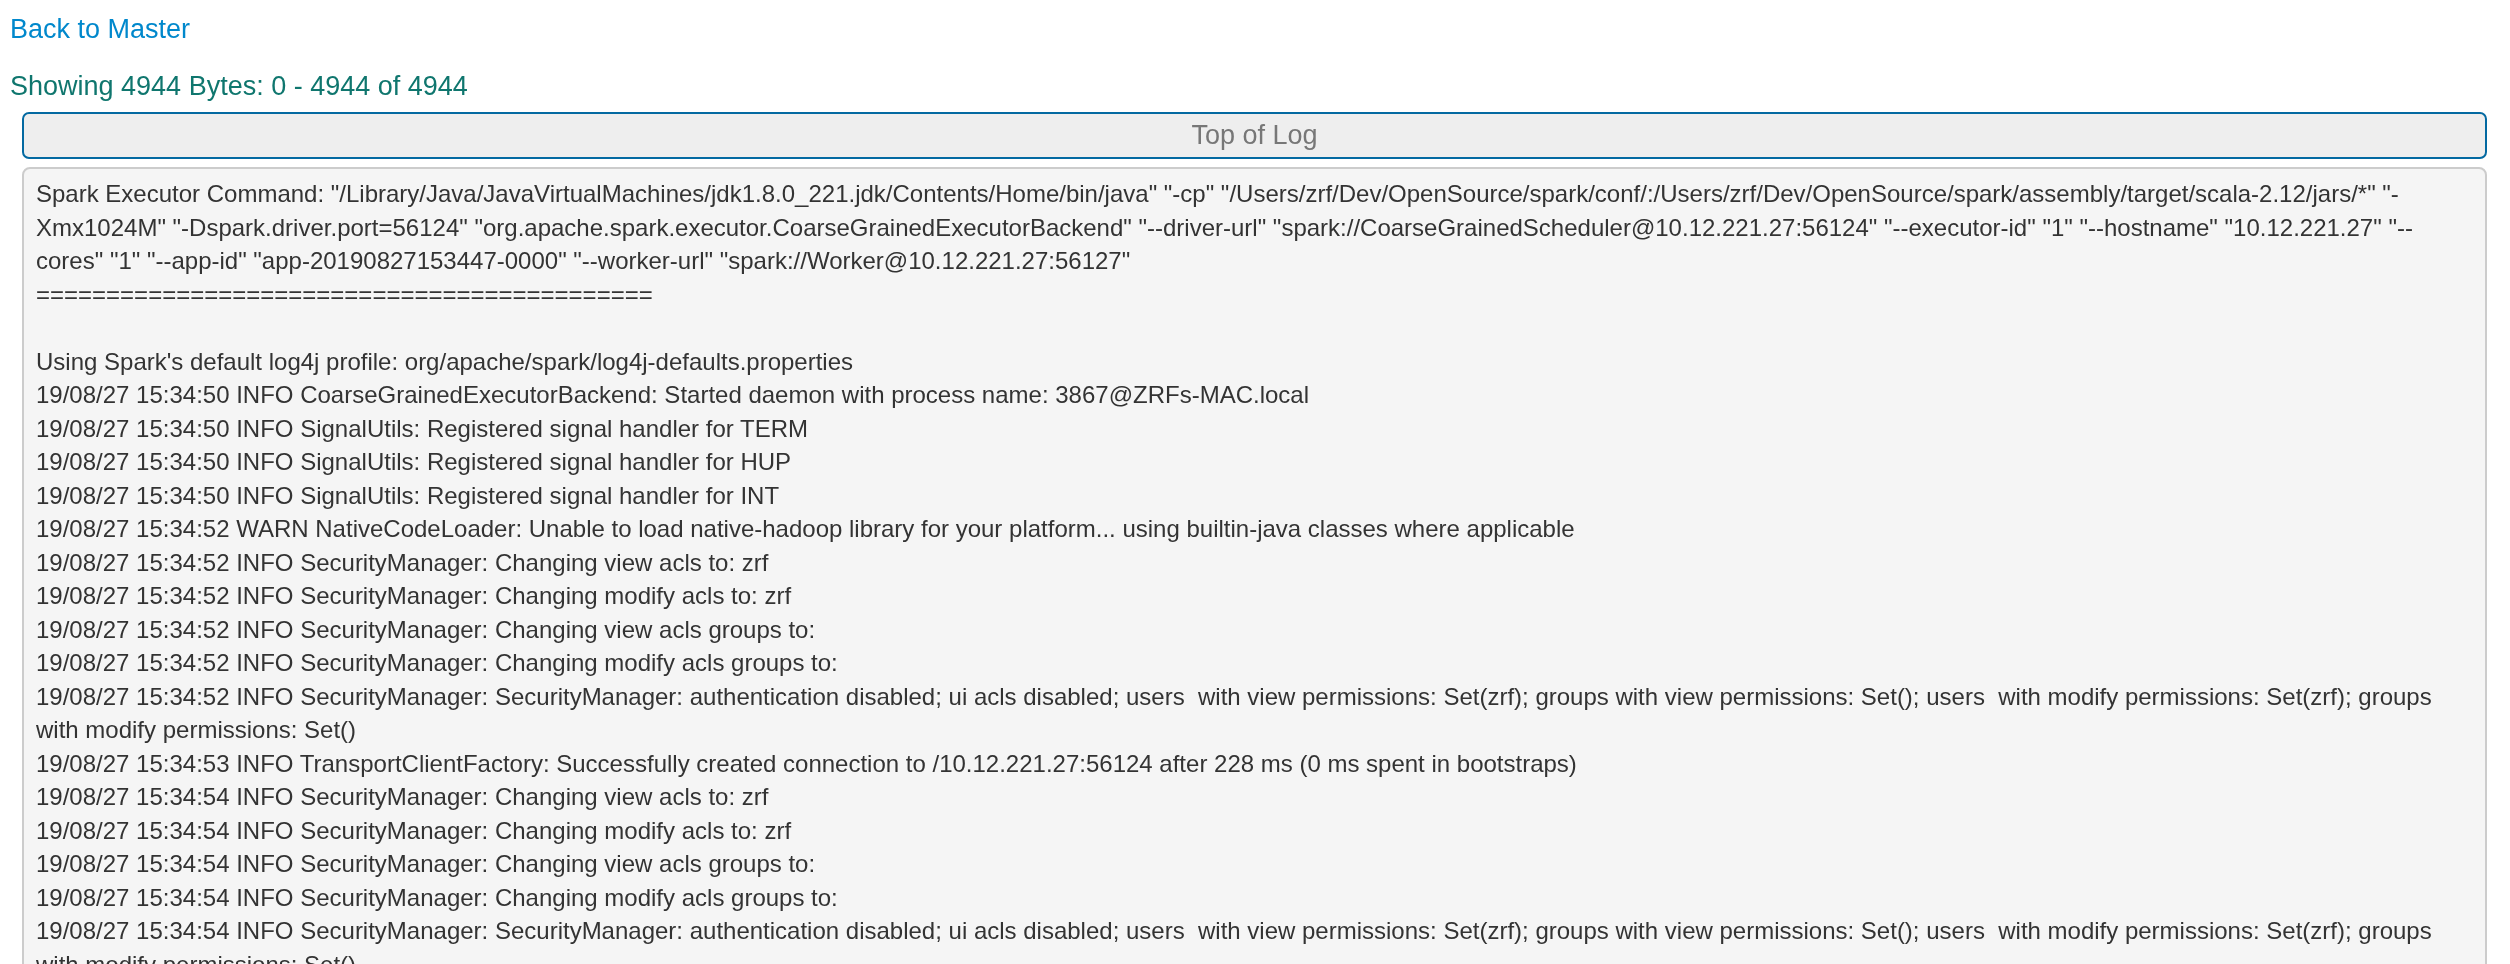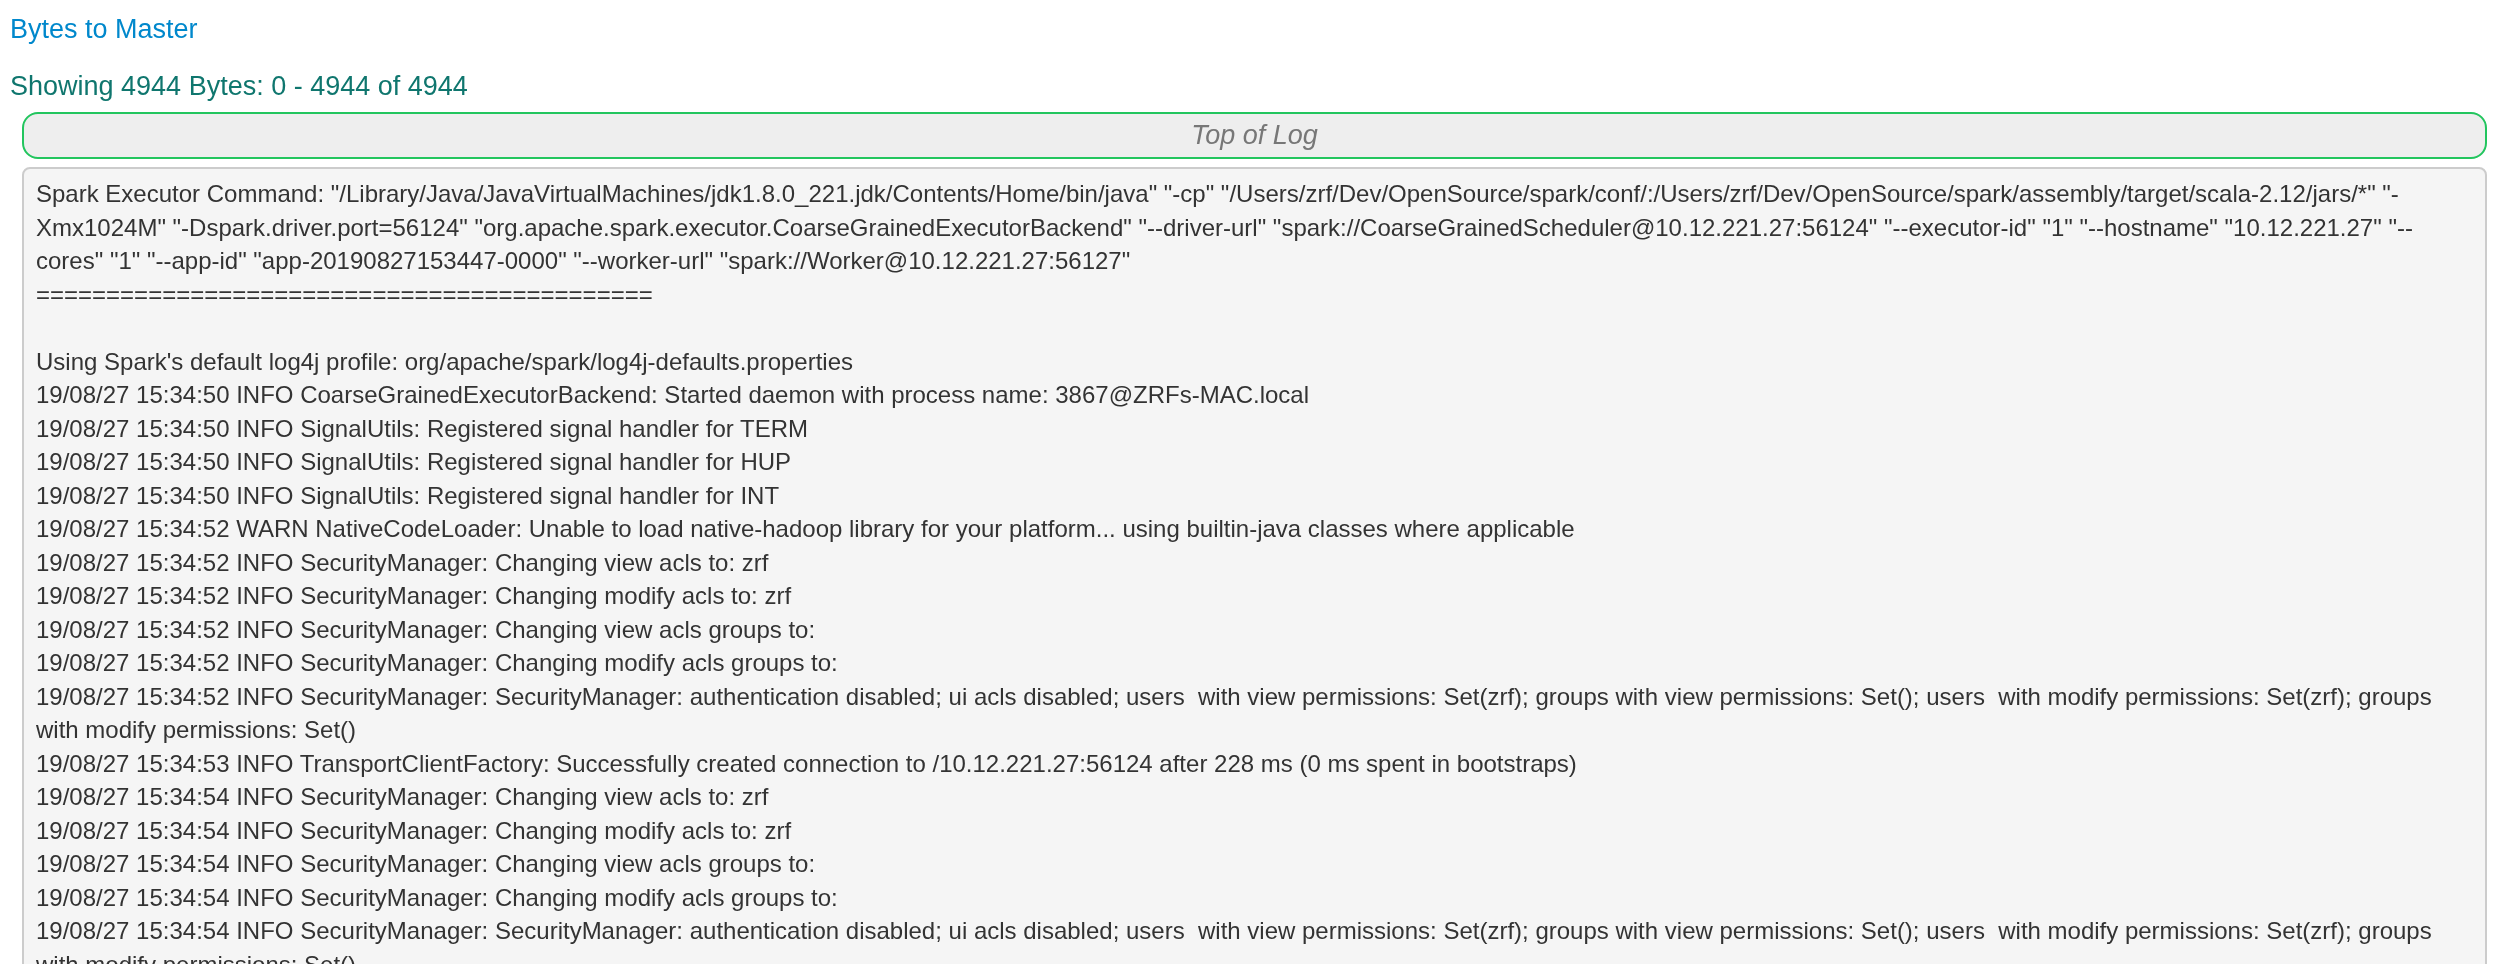--- a/index.html
+++ b/index.html
@@ -28,31 +28,30 @@
   .byte-info {
     margin: 26px 0 10px 10px;
     font-size: 27px;
     line-height: 31px;
     color: #0f766e;
   }
   .log-header-bar {
     margin: 0 23px 0 22px;
     height: 47px;
     background: #eeeeee;
-    border: 2px solid #22c55e;
-    border-radius: 16px;
+    border: 2px solid #0369a1;
+    border-radius: 7px;
     box-sizing: border-box;
     display: flex;
     align-items: center;
     justify-content: center;
     font-size: 27px;
     color: #777777;
     cursor: pointer;
     user-select: none;
-    font-style: italic;
   }
   .log-box {
     margin: 8px 23px 0 22px;
     min-height: 1300px;
     background: #f5f5f5;
     border: 2px solid #cccccc;
     border-radius: 8px;
     box-sizing: border-box;
     padding: 8px 12px;
     font-family: "Liberation Sans", "DejaVu Sans", sans-serif;
@@ -60,21 +59,21 @@
     line-height: 33.5px;
     color: #333333;
     white-space: pre-wrap;
     overflow-wrap: break-word;
     word-wrap: break-word;
   }
 </style>
 </head>
 <body>
 
-<a class="back-link">Bytes to Master</a>
+<a class="back-link">Back to Master</a>
 
 <div class="byte-info">Showing 4944 Bytes: 0 - 4944 of 4944</div>
 
 <div class="log-header-bar">Top of Log</div>
 
 <div class="log-box">Spark Executor Command: "/Library/Java/JavaVirtualMachines/jdk1.8.0_221.jdk/Contents/Home/bin/java" "-cp" "/Users/zrf/Dev/OpenSource/spark/conf/:/Users/zrf/Dev/OpenSource/spark/assembly/target/scala-2.12/jars/*" "-Xmx1024M" "-Dspark.driver.port=56124" "org.apache.spark.executor.CoarseGrainedExecutorBackend" "--driver-url" "spark://CoarseGrainedScheduler@10.12.221.27:56124" "--executor-id" "1" "--hostname" "10.12.221.27" "--cores" "1" "--app-id" "app-20190827153447-0000" "--worker-url" "spark://Worker@10.12.221.27:56127"
 ============================================
 
 Using Spark's default log4j profile: org/apache/spark/log4j-defaults.properties
 19/08/27 15:34:50 INFO CoarseGrainedExecutorBackend: Started daemon with process name: 3867@ZRFs-MAC.local

